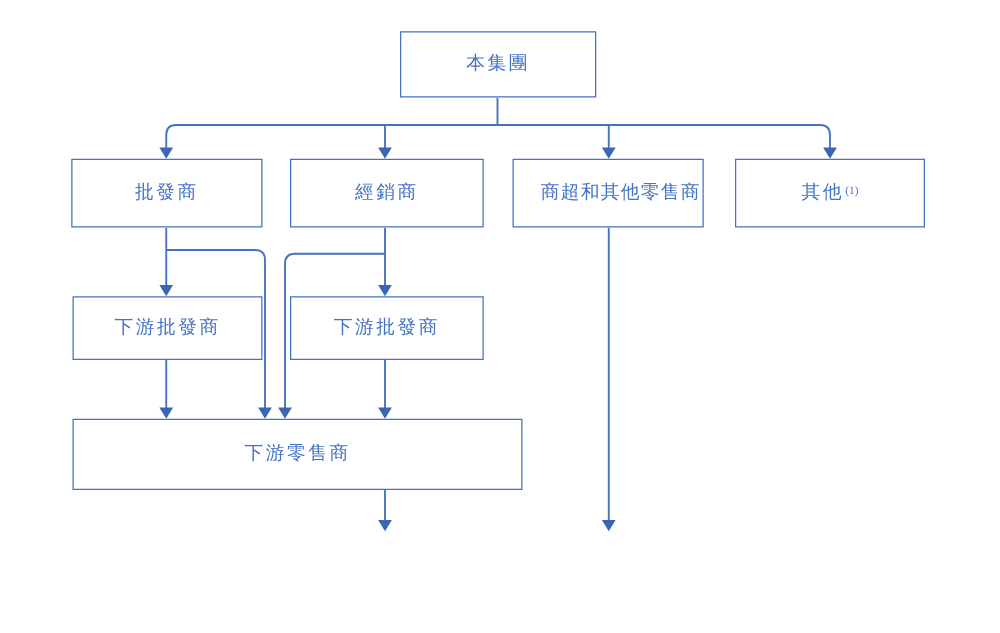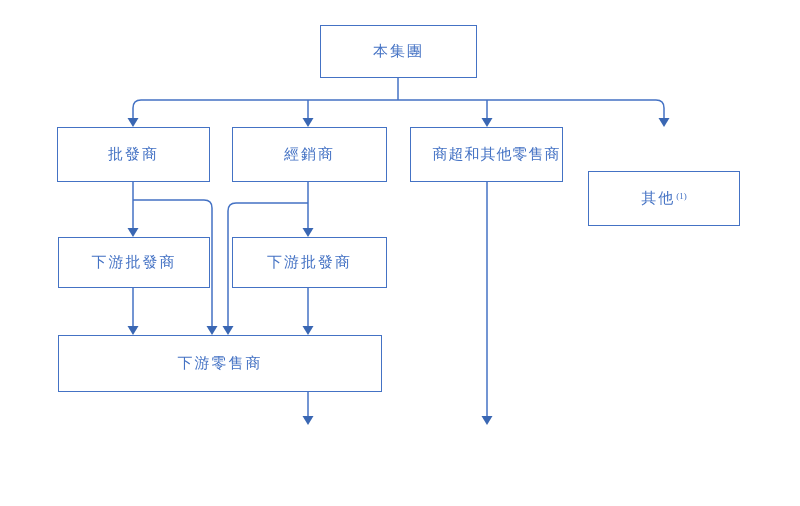--- a/index.html
+++ b/index.html
@@ -26,26 +26,26 @@
     line-height:1;
   }
   .node sup {
     font-size:9px;
     letter-spacing:0;
     margin-left:1px;
     transform:translateY(-2px);
   }
   #n-group        { left:320px; top:25px;  width:157px; height:53px; }
   #n-wholesalers  { left:57px;  top:127px; width:153px; height:55px; }
-  #n-distributors { left:232px; top:127px; width:155px; height:55px; }
+  #n-distributors { left:232px; top:127px; width:155px; height:55px;font-family:Liberation Mono, monospace; }
   #n-supermarkets { left:410px; top:127px; width:153px; height:55px; letter-spacing:1px;padding-left:20px; }
-  #n-others       { left:588px; top:127px; width:152px; height:55px;margin-top:44px; }
+  #n-others       { left:588px; top:127px; width:152px; height:55px; }
   #n-dw-left      { left:58px;  top:237px; width:152px; height:51px; }
   #n-dw-right     { left:232px; top:237px; width:155px; height:51px; }
-  #n-dretail      { left:58px;  top:335px; width:324px; height:57px; }
+  #n-dretail      { left:58px;  top:335px; width:360px; height:57px; }
   #n-consumers    { left:227px; top:425px; width:330px; height:57px; }
   .edge-line { fill:none; stroke:#4472C4; stroke-width:1.5; }
   .edge-head { fill:#3A67B3; stroke:none; }
 </style>
 </head>
 <body>
 
 <div id="canvas">
 
   <svg id="edges" viewBox="0 0 800 506" xmlns="http://www.w3.org/2000/svg">

